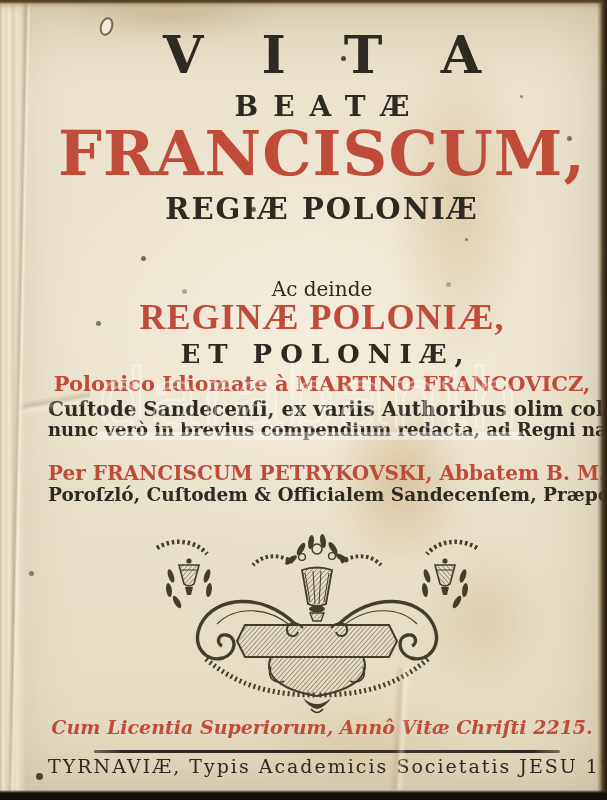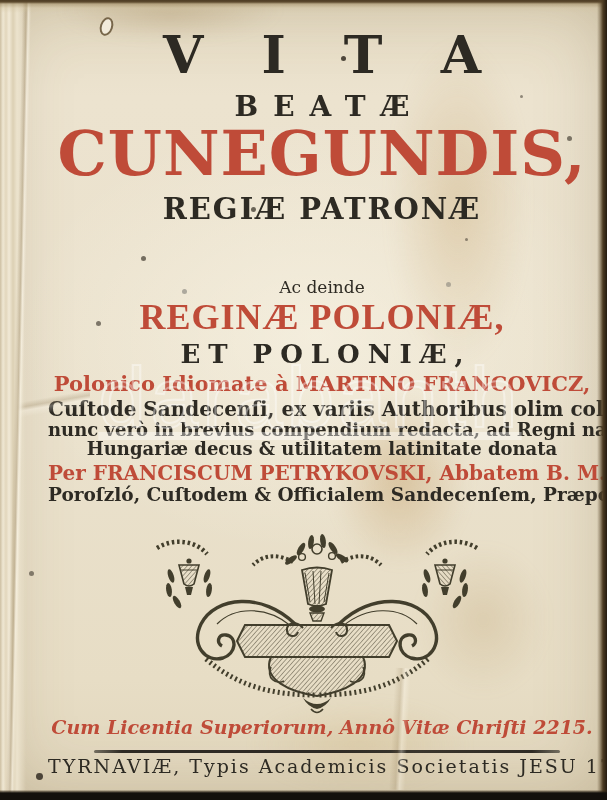--- a/index.html
+++ b/index.html
@@ -67,21 +67,21 @@
   .line{position:absolute;left:48px;width:548px;text-align:center;color:var(--ink);
     white-space:nowrap;z-index:2;line-height:1.05;}
   .red{color:var(--red);}
   .b{font-weight:bold;}
   .it{font-style:italic;}
   .l0 {top:28px;  font-size:52px;letter-spacing:20px;text-indent:20px;}
   .l1 {top:92px;  font-size:28px;letter-spacing:15px;text-indent:15px;}
   .l2 {top:121px; font-size:62px;letter-spacing:1px;}
   .l3 {top:194px; font-size:29px;letter-spacing:2px;}
   .l4 {top:225px; font-size:43px;letter-spacing:13px;text-indent:13px;}
-  .l5 {top:279px; font-size:17px;}
+  .l5 {top:279px; font-size:20px;}
   .l6 {top:299px; font-size:36px;letter-spacing:1px;font-family:Liberation Serif, serif;}
   .l7 {top:341px; font-size:26px;letter-spacing:8px;text-indent:8px;}
   .l8 {top:373px; font-size:21px;}
   .l9 {top:399px; font-size:20px;}
   .l10{top:421px; font-size:18px;}
   .l11{top:440px; font-size:18px;}
   .l12{top:463px; font-size:20px;}
   .l13{top:485px; font-size:18.5px;}
   .l14{top:505px; font-size:17px;}
   .licence{top:718px;font-size:19px;}
@@ -102,29 +102,28 @@
   <div class="stain s3"></div>
   <div class="stain s4"></div>
   <div class="stain s5"></div>
   <div class="specks"></div>
   <div class="hole"></div>
   <div class="crease-mid"></div>
   <div class="fold-bottom"></div>
 
   <div class="line l0 b">V I T A</div>
   <div class="line l1 b">BEATÆ</div>
-  <div class="line l2 b red">CUNEGUNDIS,</div>
-  <div class="line l3 b">REGIÆ PATRONÆ</div>
+  <div class="line l2 b red">FRANCISCUM,</div>
+  <div class="line l3 b">REGIÆ POLONIÆ</div>
   <div class="line l5">Ac deinde</div>
   <div class="line l6 b red">REGINÆ POLONIÆ,</div>
   <div class="line l7 b">ET POLONIÆ,</div>
   <div class="line l8 b red">Polonico Idiomate à MARTINO FRANCOVICZ,</div>
   <div class="line l9 b">Cuſtode Sandecenſi, ex variis Authoribus olim collecta,</div>
   <div class="line l10 b">nunc verò in brevius compendium redacta, ad Regni nativi</div>
-  <div class="line l11 b">Hungariæ decus &amp; utilitatem latinitate donata</div>
   <div class="line l12 b red">Per FRANCISCUM PETRYKOVSKI, Abbatem B. M. V. de</div>
   <div class="line l13 b">Poroſzló, Cuſtodem &amp; Officialem Sandecenſem, Præpoſitum</div>
 
   <svg class="ornament" viewBox="0 0 348 188" aria-hidden="true">
     <defs>
       <pattern id="ht" width="3.4" height="3.4" patternUnits="userSpaceOnUse" patternTransform="rotate(42)">
         <line x1="0" y1="0" x2="0" y2="3.4" stroke="#45402e" stroke-width="0.9"></line>
       </pattern>
       <ellipse id="lf" rx="7" ry="2.8" fill="#423e2c"></ellipse>
       <g id="corner">

